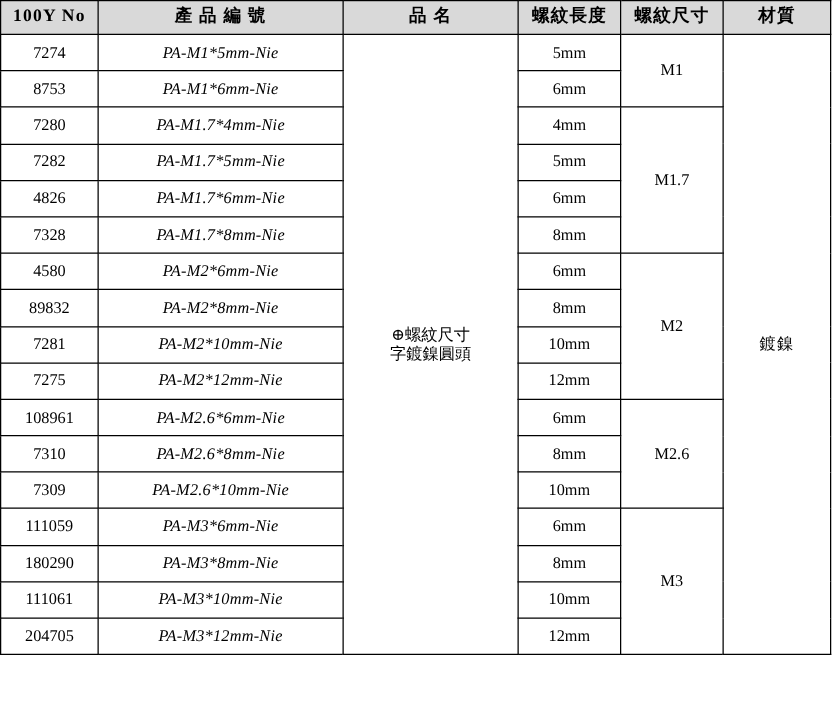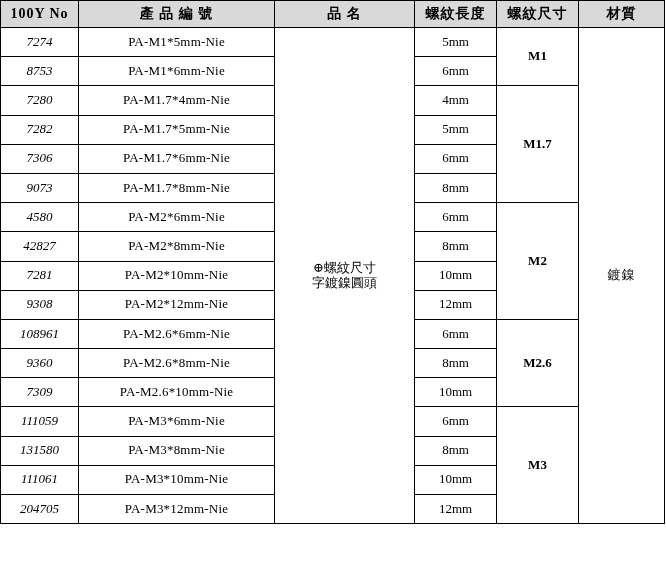--- a/index.html
+++ b/index.html
@@ -41,24 +41,24 @@
     font-size: 14px;
     letter-spacing: 1px;
   }
   col.c-no      { width: 78px; }
   col.c-code    { width: 196px; }
   col.c-name    { width: 140px; }
   col.c-len     { width: 82px; }
   col.c-size    { width: 82px; }
   col.c-mat     { width: 86px; }
 
-  td.no   { font-size: 13px; font-style: italic; }
-  td.code { font-size: 13px; letter-spacing: 0.2px; }
+  td.no   { font-size: 13px; }
+  td.code { font-size: 13px; letter-spacing: 0.2px; font-style: italic; }
   td.len  { font-size: 12.5px; }
-  td.size { font-size: 14px; font-weight: bold; }
+  td.size { font-size: 14px; }
   td.mat  { font-size: 15px; letter-spacing: 1px; }
   td.name { font-size: 14px; line-height: 1.45; }
   td.name .l1, td.name .l2 { display: block; white-space: nowrap; }
   tbody tr { height: 29.2px; }
 </style>
 </head>
 <body>
 
 <div id="sheet">
   <table class="spec">
@@ -102,74 +102,74 @@
           <td class="code">PA-M1.7*4mm-Nie</td>
           <td class="len">4mm</td>
           <td class="size" rowspan="4">M1.7</td>
         </tr>
         <tr>
           <td class="no">7282</td>
           <td class="code">PA-M1.7*5mm-Nie</td>
           <td class="len">5mm</td>
         </tr>
         <tr>
-          <td class="no">7306</td>
+          <td class="no">4826</td>
           <td class="code">PA-M1.7*6mm-Nie</td>
           <td class="len">6mm</td>
         </tr>
         <tr>
-          <td class="no">9073</td>
+          <td class="no">7328</td>
           <td class="code">PA-M1.7*8mm-Nie</td>
           <td class="len">8mm</td>
         </tr>
         <tr>
           <td class="no">4580</td>
           <td class="code">PA-M2*6mm-Nie</td>
           <td class="len">6mm</td>
           <td class="size" rowspan="4">M2</td>
         </tr>
         <tr>
-          <td class="no">42827</td>
+          <td class="no">89832</td>
           <td class="code">PA-M2*8mm-Nie</td>
           <td class="len">8mm</td>
         </tr>
         <tr>
           <td class="no">7281</td>
           <td class="code">PA-M2*10mm-Nie</td>
           <td class="len">10mm</td>
         </tr>
         <tr>
-          <td class="no">9308</td>
+          <td class="no">7275</td>
           <td class="code">PA-M2*12mm-Nie</td>
           <td class="len">12mm</td>
         </tr>
         <tr>
           <td class="no">108961</td>
           <td class="code">PA-M2.6*6mm-Nie</td>
           <td class="len">6mm</td>
           <td class="size" rowspan="3">M2.6</td>
         </tr>
         <tr>
-          <td class="no">9360</td>
+          <td class="no">7310</td>
           <td class="code">PA-M2.6*8mm-Nie</td>
           <td class="len">8mm</td>
         </tr>
         <tr>
           <td class="no">7309</td>
           <td class="code">PA-M2.6*10mm-Nie</td>
           <td class="len">10mm</td>
         </tr>
         <tr>
           <td class="no">111059</td>
           <td class="code">PA-M3*6mm-Nie</td>
           <td class="len">6mm</td>
           <td class="size" rowspan="4">M3</td>
         </tr>
         <tr>
-          <td class="no">131580</td>
+          <td class="no">180290</td>
           <td class="code">PA-M3*8mm-Nie</td>
           <td class="len">8mm</td>
         </tr>
         <tr>
           <td class="no">111061</td>
           <td class="code">PA-M3*10mm-Nie</td>
           <td class="len">10mm</td>
         </tr>
         <tr>
           <td class="no">204705</td>

